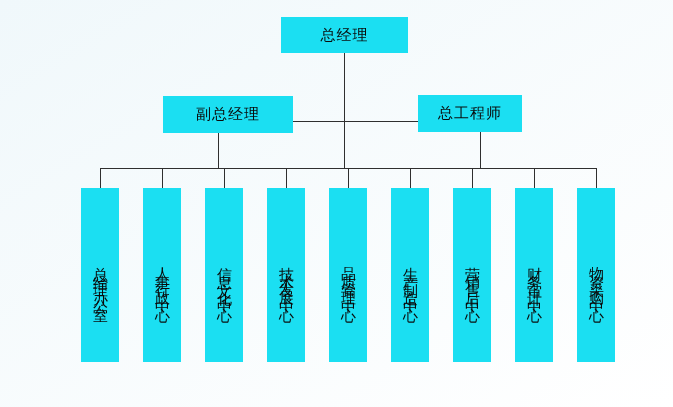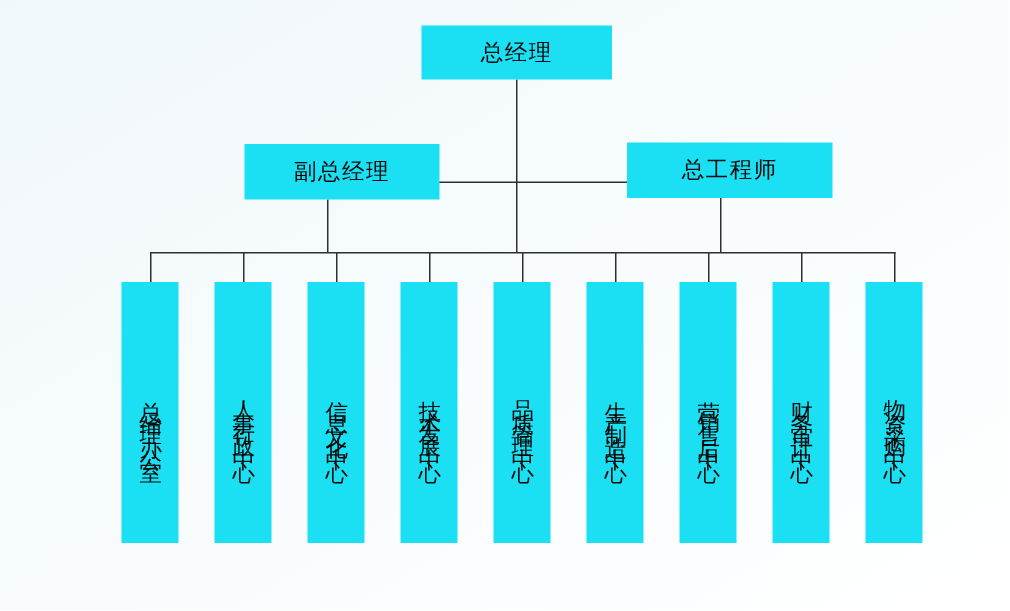--- a/index.html
+++ b/index.html
@@ -28,21 +28,21 @@
     position: absolute;
     background: var(--node-fill);
     display: flex;
     align-items: center;
     justify-content: center;
     color: var(--text);
   }
 
   .node-gm  { left: 281px; top: 17px; width: 127px; height: 36px; }
   .node-dgm { left: 163px; top: 96px; width: 130px; height: 37px; }
-  .node-ce  { left: 418px; top: 95px; width: 137px; height: 37px; }
+  .node-ce  { left: 418px; top: 95px; width: 104px; height: 37px; }
 
   .h-label {
     font-family: "DejaVu Sans", "Liberation Sans", sans-serif;
     font-size: 15px;
     letter-spacing: 1px;
     white-space: nowrap;
   }
 
   .dept {
     top: 188px;

